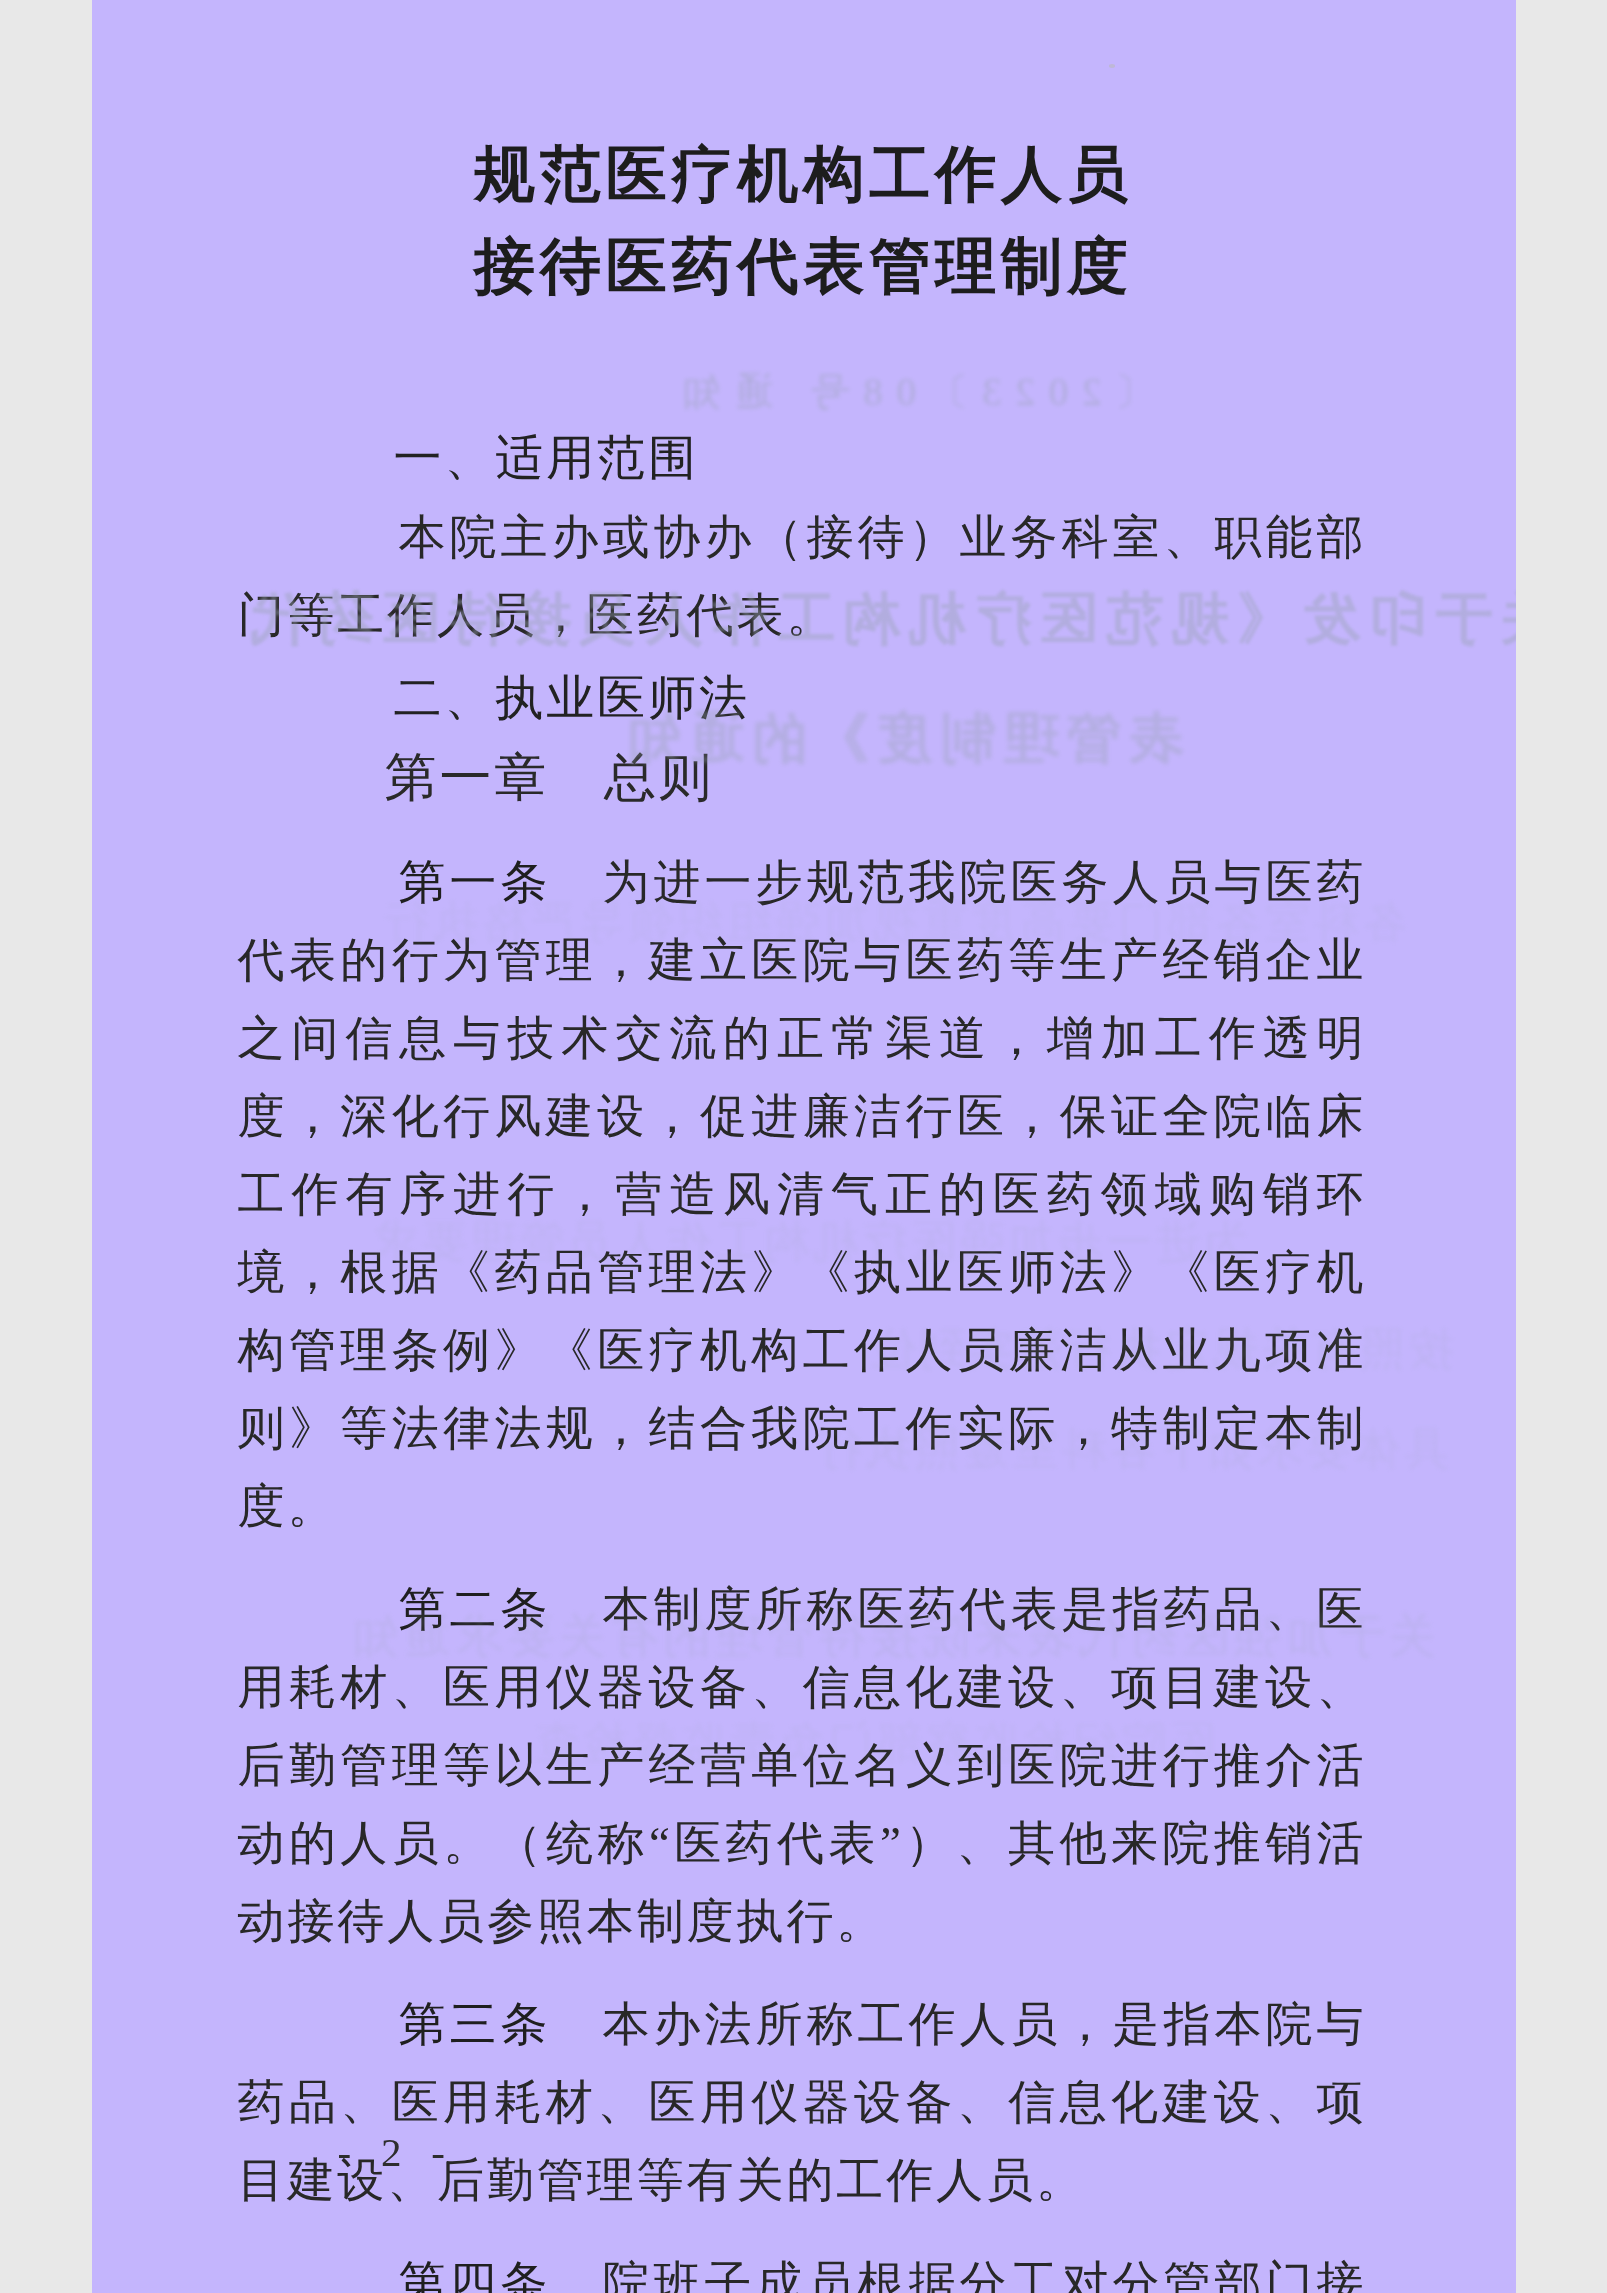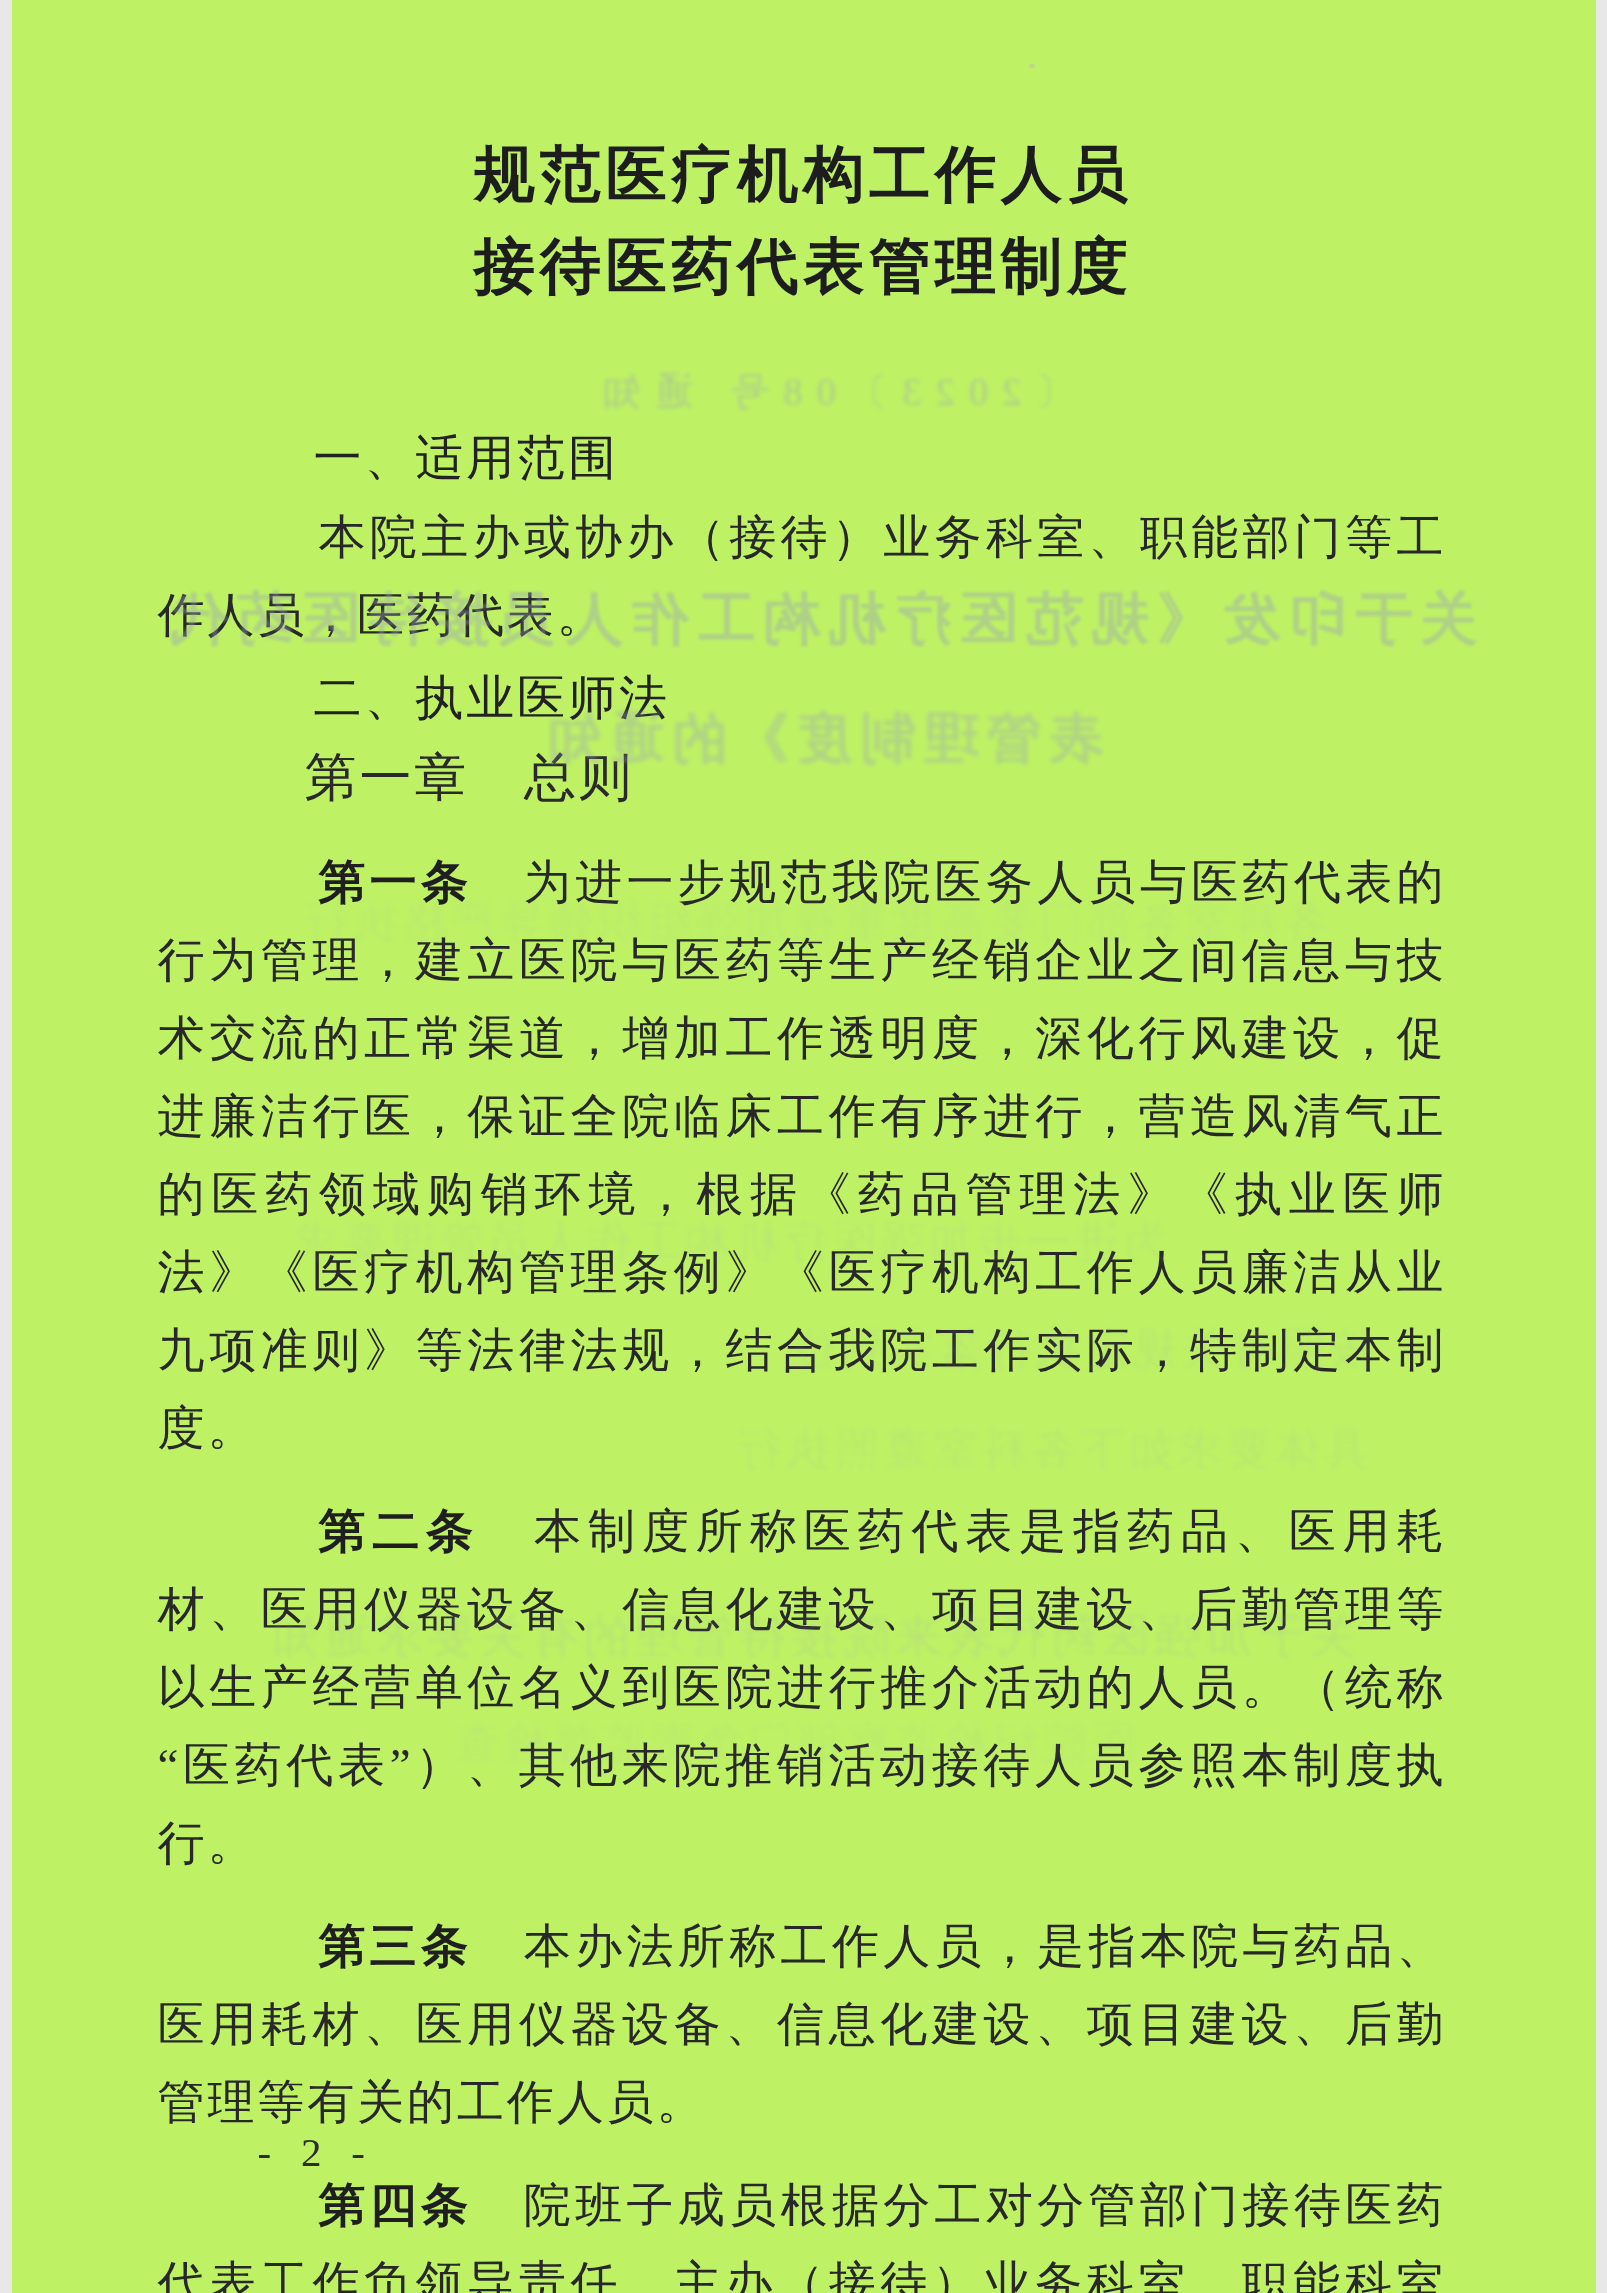--- a/index.html
+++ b/index.html
@@ -2,24 +2,24 @@
 <html lang="zh"><head>
 <meta charset="utf-8">
 <style>
   html,body{margin:0;padding:0;}
   body{
     background:#e8e8e8;
     font-family:"Liberation Serif","DejaVu Serif",serif;
   }
   .page{
     position:relative;
-    width:1584px;
+    width:1424px;
     height:2294px;
     margin:0 auto;
-    background:#bef264;
+    background:#c4b5fd;
     overflow:hidden;
     color:#262626;
   }
   
   .doc-title{
     margin-top:129px;
     text-align:center;
     font-weight:700;
     font-size:61px;
     line-height:92px;
@@ -50,21 +50,21 @@
     margin:0 149px 0 146px;
     font-size:47px;
     line-height:78px;
     letter-spacing:2.9px;
     text-align:justify;
     text-indent:161px;
     color:#282828;
   }
   .article{margin-top:25px;}
   .article:first-of-type{margin-top:7.8px;}
-  .article-lead{font-weight:700;color:#1f1f1f;}
+  .article-lead{font-weight:400;color:#1f1f1f;}
   
   .page-number{
     position:absolute;
     left:246px;
     top:2128px;
     font-size:41px;
     letter-spacing:9.8px;
     color:#2e2e2e;
   }
   

